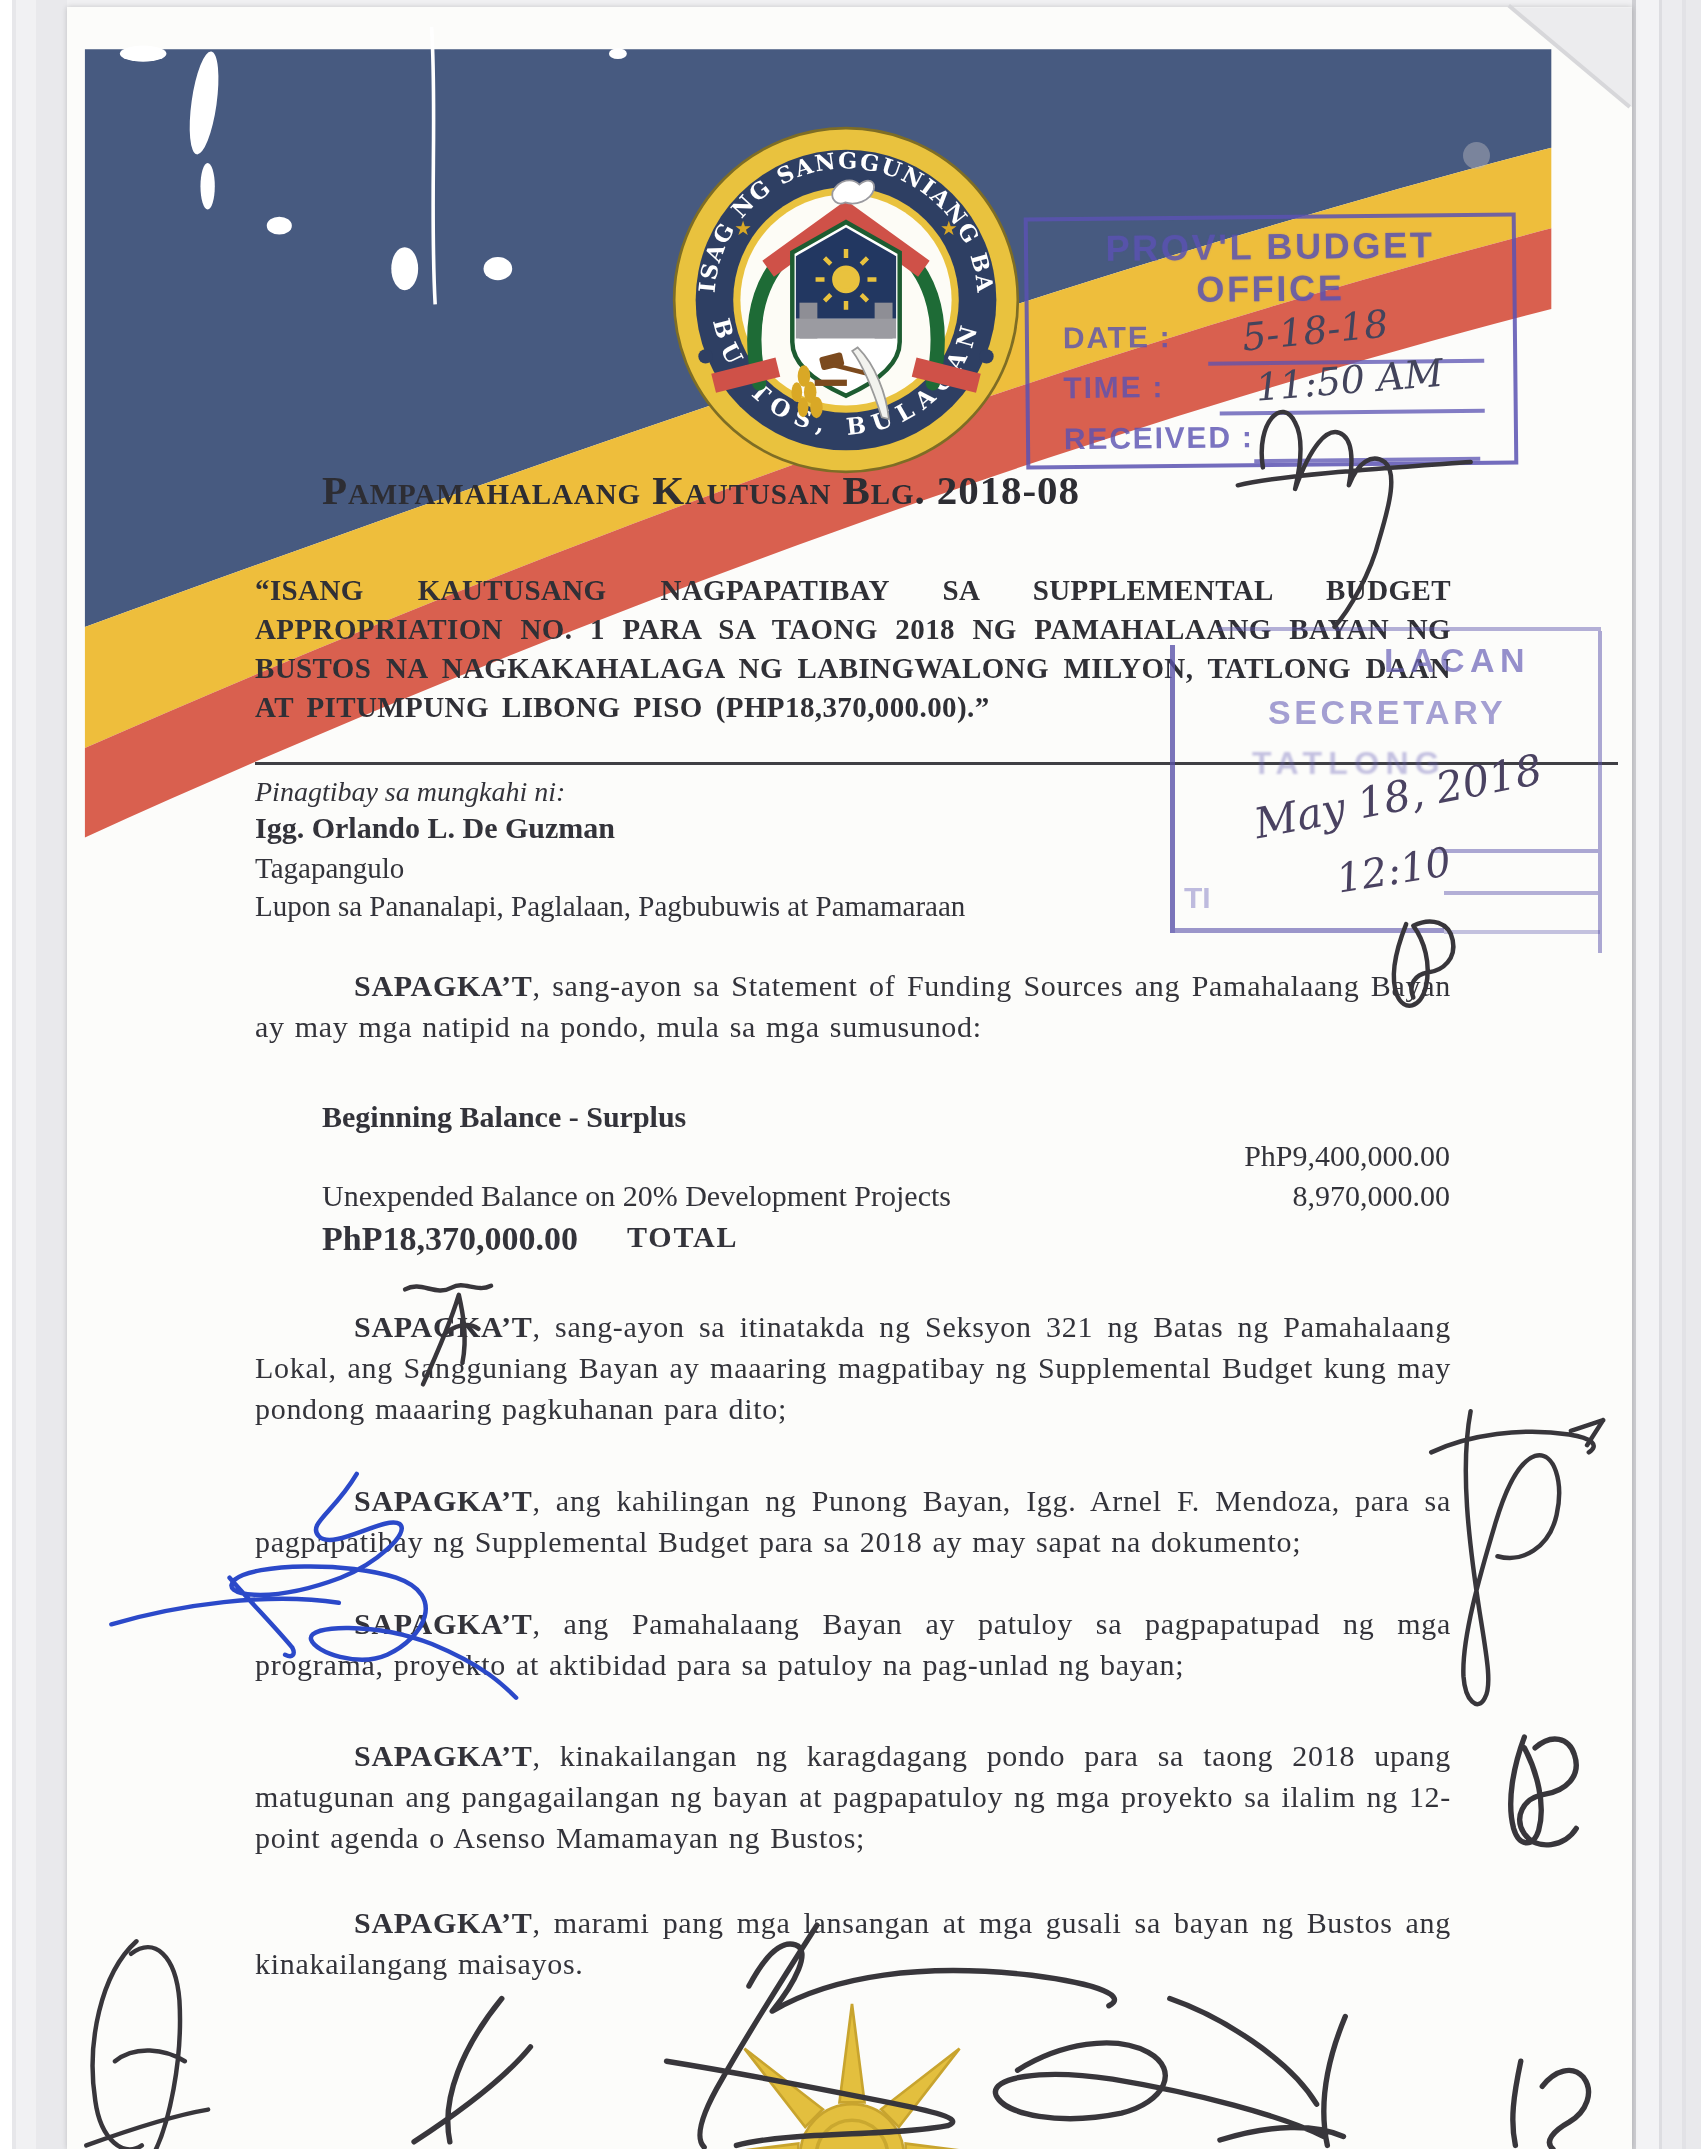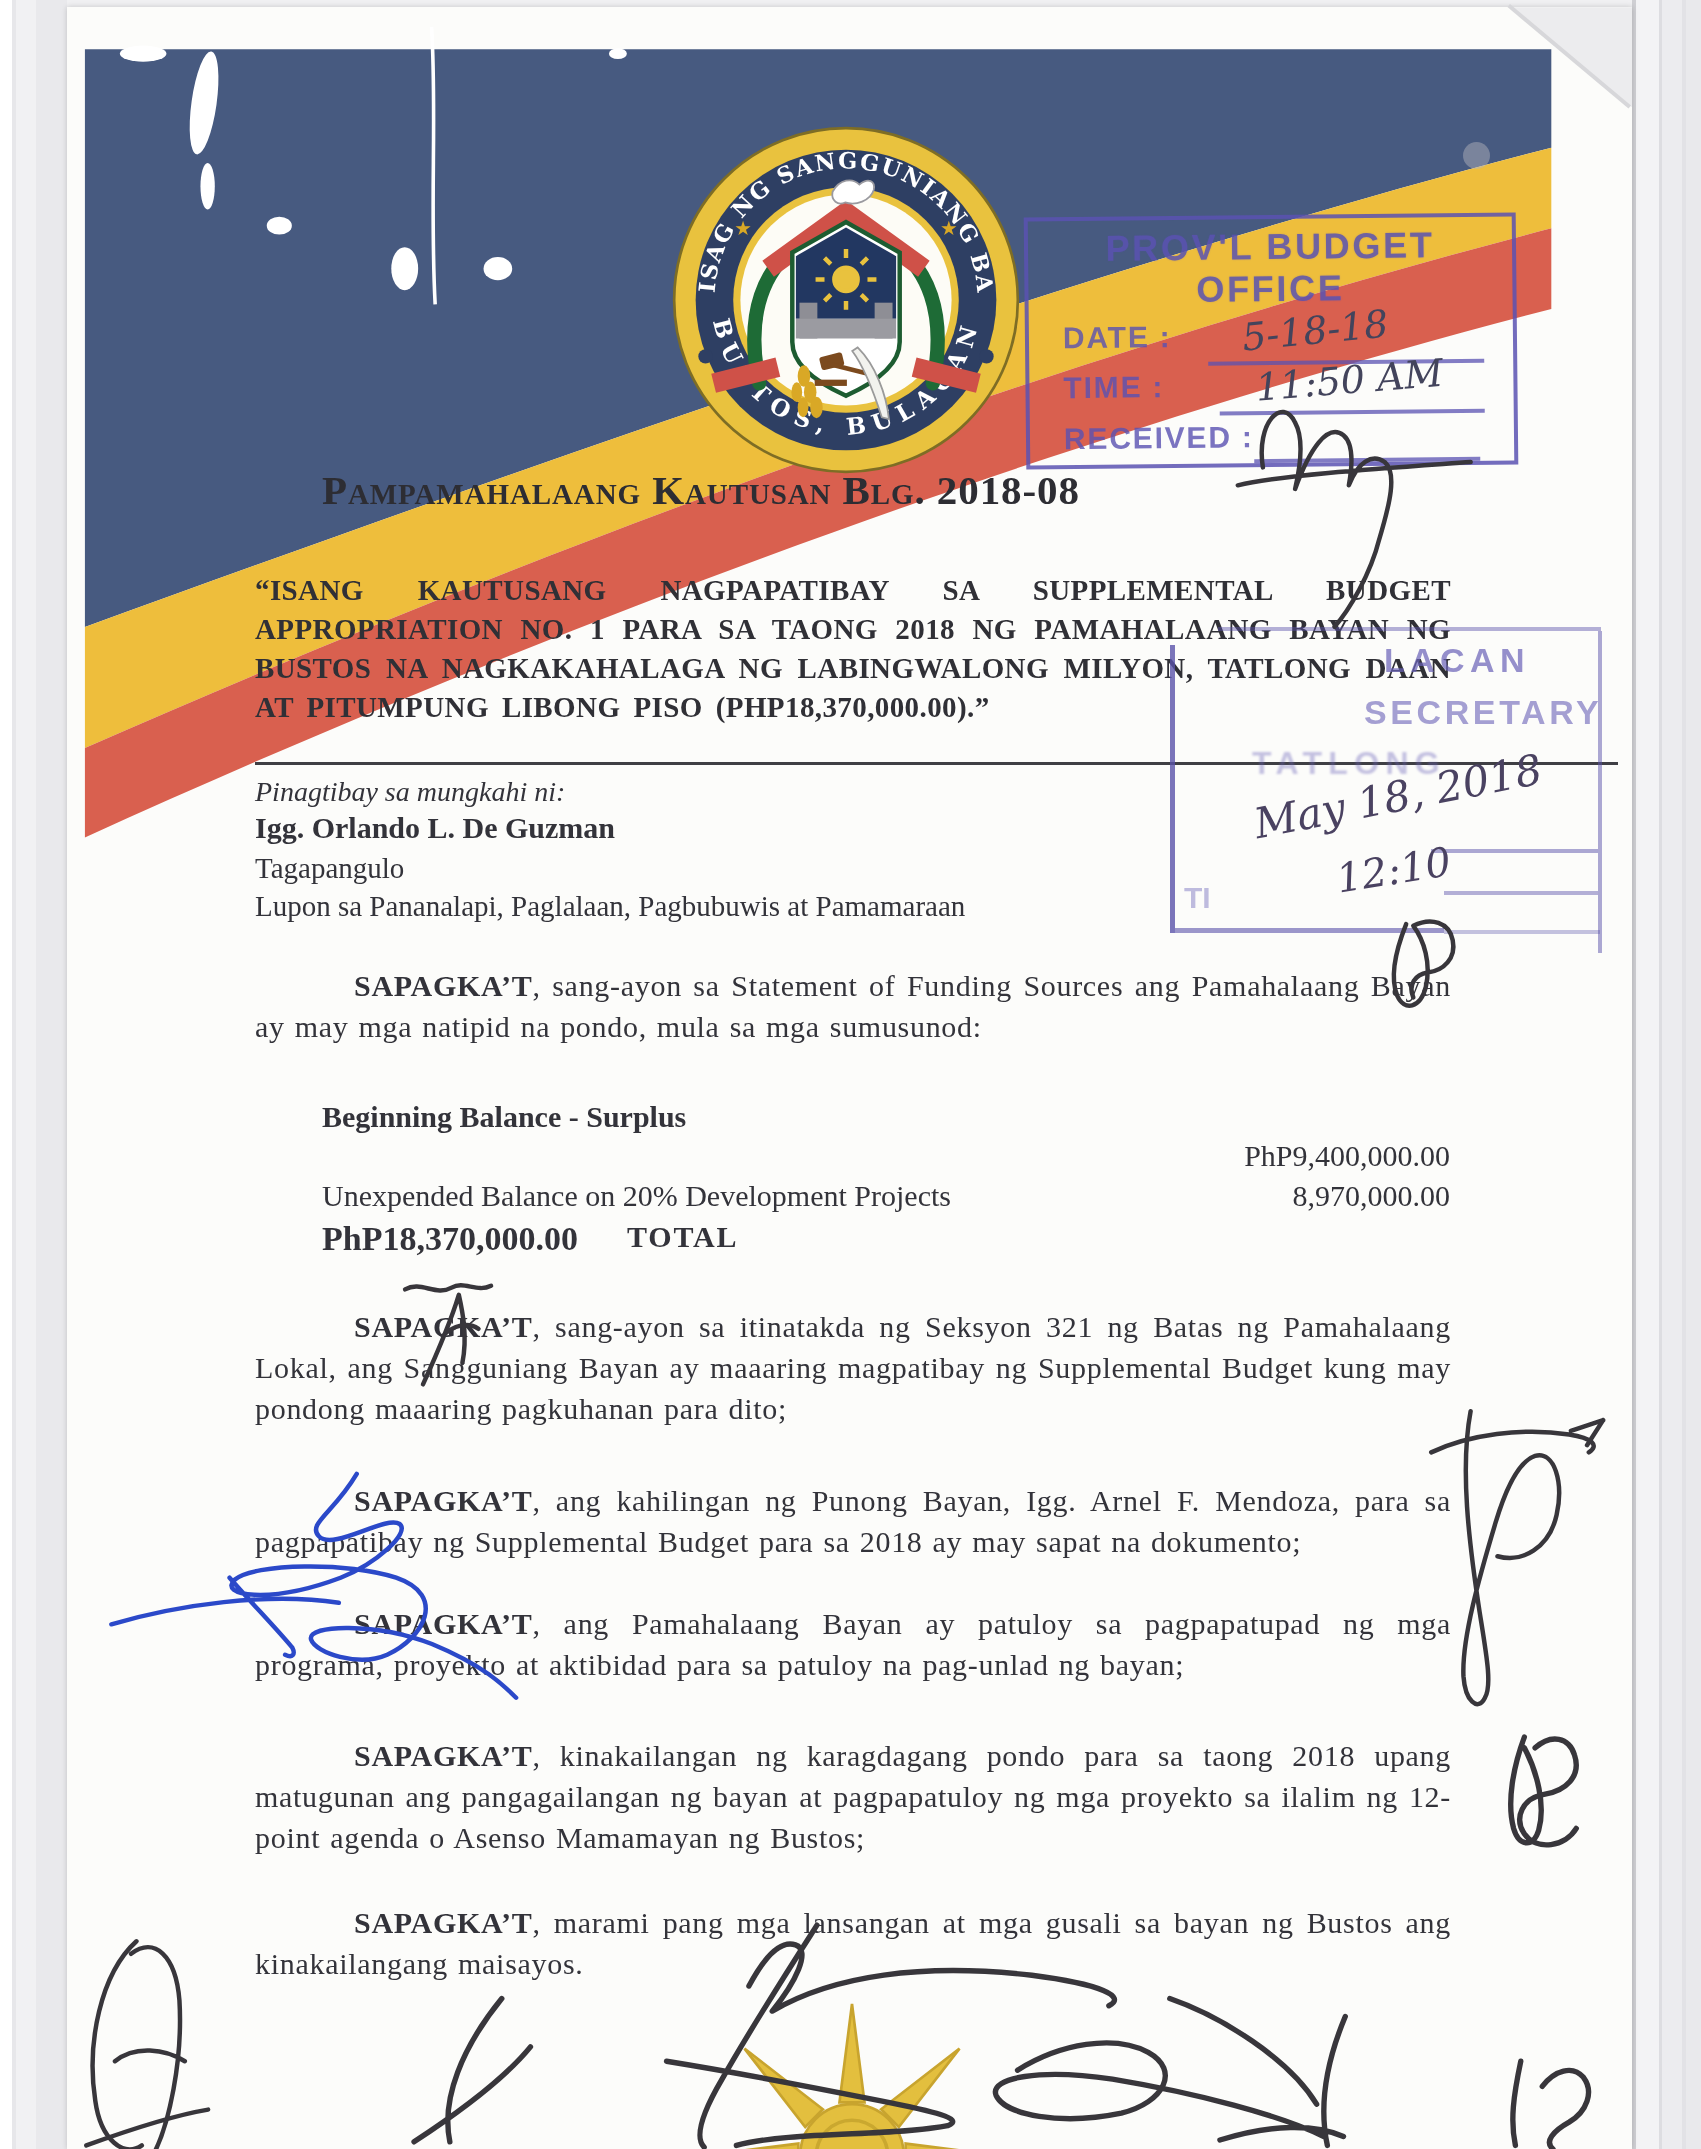--- a/index.html
+++ b/index.html
@@ -175,21 +175,21 @@
 <div class="abs para p4"><span style="font-weight:bold">SAPAGKA’T</span><span>, ang Pamahalaang Bayan ay patuloy sa pagpapatupad ng mga programa, proyekto at aktibidad para sa patuloy na pag-unlad ng bayan;</span></div>
 <div class="abs para p5"><span style="font-weight:bold">SAPAGKA’T</span><span>, kinakailangan ng karagdagang pondo para sa taong 2018 upang matugunan ang pangagailangan ng bayan at pagpapatuloy ng mga proyekto sa ilalim ng 12-point agenda o Asenso Mamamayan ng Bustos;</span></div>
 <div class="abs para p6"><span style="font-weight:bold">SAPAGKA’T</span><span>, marami pang mga lansangan at mga gusali sa bayan ng Bustos ang kinakailangang maisayos.</span></div>
 
 <div class="abs" style="left:1170px;top:645px;width:4.5px;height:288px;background:rgba(90,82,170,.8)"></div>
 <div class="abs" style="left:1218px;top:627px;width:383px;height:3.6px;background:rgba(90,82,170,.45)"></div>
 <div class="abs" style="left:1598px;top:631px;width:3.6px;height:322px;background:rgba(90,82,170,.5)"></div>
 <div class="abs" style="left:1175px;top:928px;width:269px;height:4.5px;background:rgba(90,82,170,.6)"></div>
 <div class="abs" style="left:1444px;top:930px;width:156px;height:3.6px;background:rgba(90,82,170,.35)"></div>
 <div class="abs ink2" style="left:1384px;top:641px;font-size:34px;letter-spacing:5.4px;opacity:.7">LACAN</div>
-<div class="abs ink2" style="left:1364px;top:693px;font-size:34px;letter-spacing:3.6px;opacity:.6">SECRETARY</div>
+<div class="abs ink2" style="left:1268px;top:693px;font-size:34px;letter-spacing:3.6px;opacity:.6">SECRETARY</div>
 <div class="abs ink2" style="left:1252px;top:745px;font-size:32px;letter-spacing:6.3px;opacity:.38;filter:blur(0.9px)">TATLONG</div>
 <div class="abs ink2" style="left:1184px;top:881px;font-size:30px;opacity:.42">TI</div>
 <div class="abs" style="left:1431px;top:849px;width:167px;height:3.6px;background:rgba(90,82,170,.5)"></div>
 <div class="abs" style="left:1444px;top:891px;width:154px;height:3.6px;background:rgba(90,82,170,.45)"></div>
 <div class="abs hand s2hand" style="left:1252px;top:772px;transform:rotate(-11deg)">May 18, 2018</div>
 <div class="abs hand s2hand" style="left:1336px;top:847px;font-size:40px;transform:rotate(-9deg)">12:10</div>
 
 <svg class="abs" style="left:691px;top:1995px" width="322" height="154" viewBox="772 2228 360 172">
   <g fill="#e3bf3e" stroke="#c8a42e" stroke-width="3">
     <g transform="translate(952,2408)">

